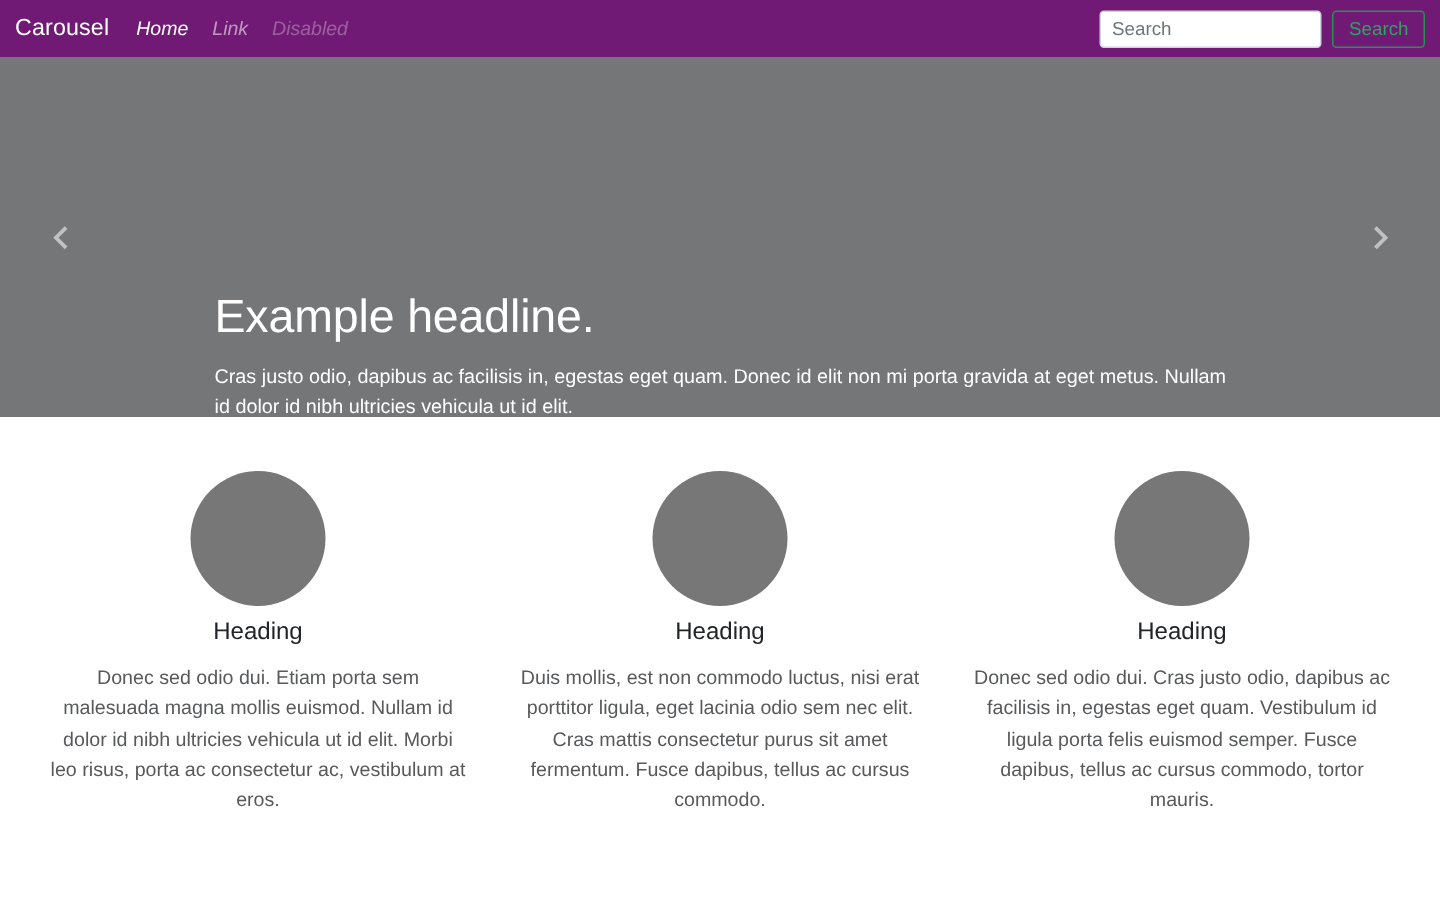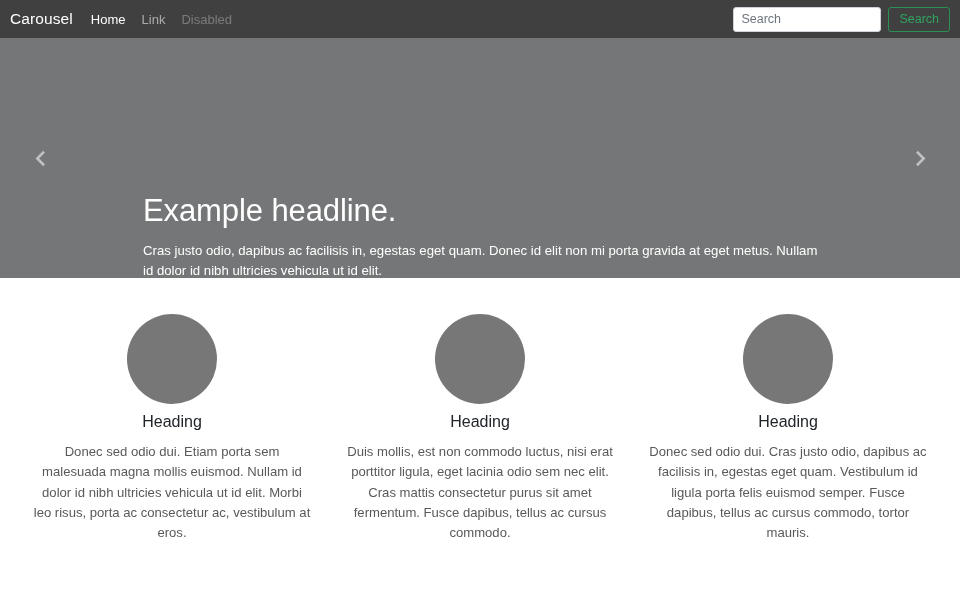--- a/index.html
+++ b/index.html
@@ -10,21 +10,21 @@
     overflow: hidden;
     background: #ffffff;
     font-family: "Liberation Sans", sans-serif;
     -webkit-font-smoothing: antialiased;
   }
 
   
   .navbar {
     position: relative;
     height: 38px;
-    background: #404040;
+    background: #701a75;
     display: flex;
     align-items: center;
     padding: 0 10px;
     width: 100%;
   }
   .navbar-brand {
     color: #ffffff;
     font-size: 15.5px;
     letter-spacing: .1px;
     margin-right: 18px;
@@ -36,20 +36,21 @@
     align-items: center;
     gap: 16px;
     list-style: none;
     margin: 0; padding: 0;
   }
   .nav-link {
     font-size: 13px;
     text-decoration: none;
     color: rgba(255,255,255,.55);
     white-space: nowrap;
+    font-style: italic;
   }
   .nav-link.active { color: #ffffff; }
   .nav-link.disabled { color: rgba(255,255,255,.3); }
 
   .navbar-form {
     margin-left: auto;
     display: flex;
     align-items: center;
     gap: 7px;
   }

